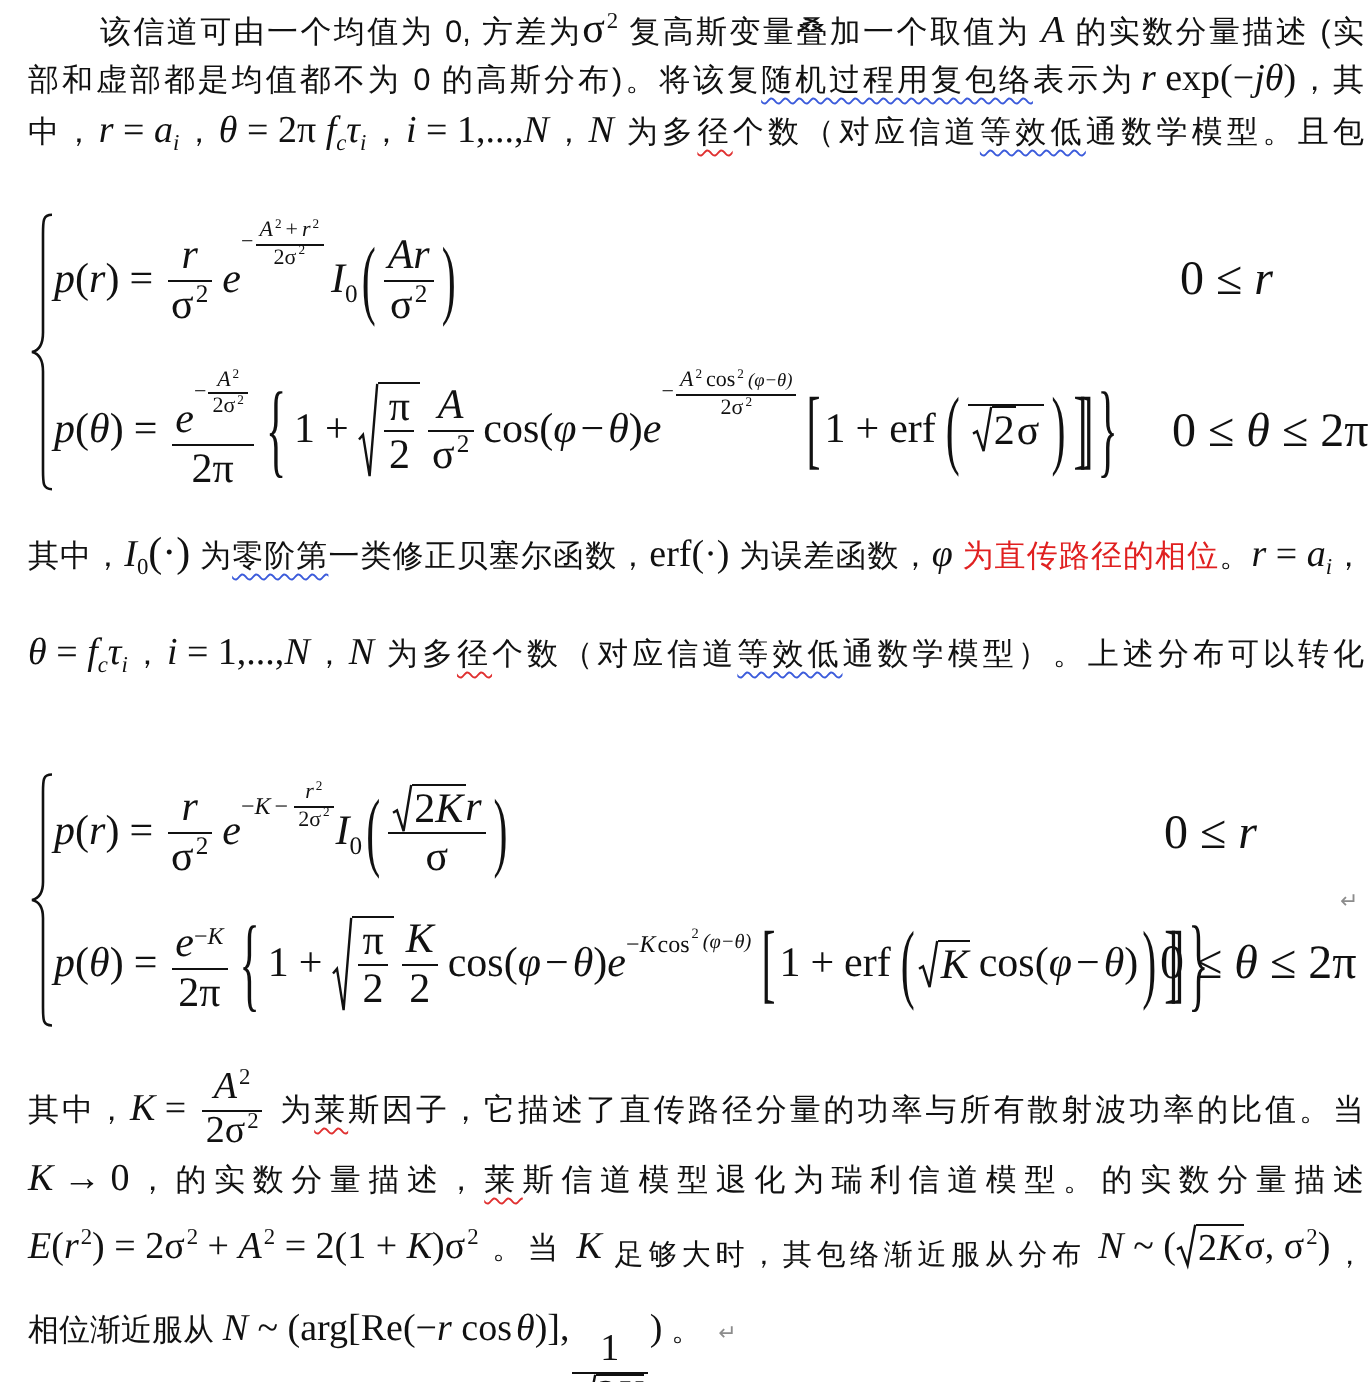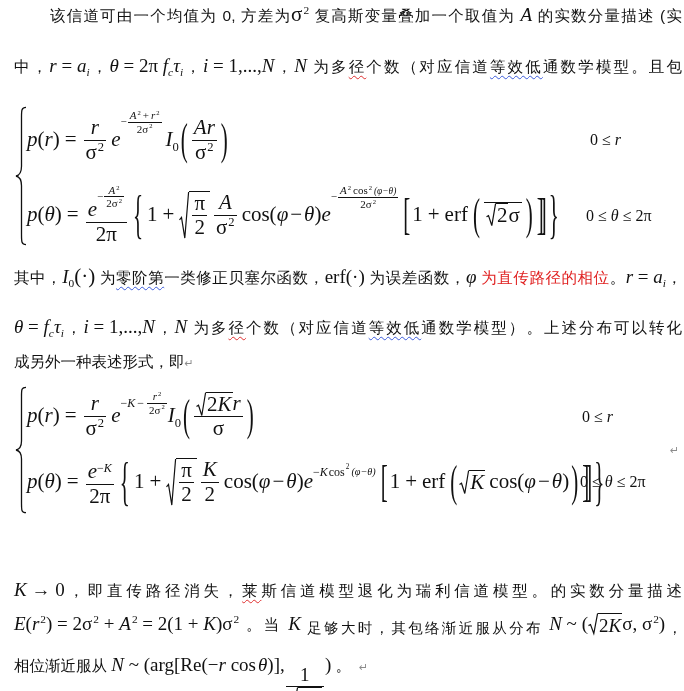--- a/index.html
+++ b/index.html
@@ -28,30 +28,31 @@
 .expo{display:inline-flex;align-items:center;font-size:11px;position:relative;line-height:1.05}
 .expo .frac{margin:0 1px}
 .expo .frac>.den{border-top-width:.8px}
 .big{display:inline-block;transform:scaleY(2.1);margin:0 2px;line-height:1}
 .big.xl{transform:scaleY(2.5);margin:0 4px}
 .sqrt{display:inline-flex;align-items:stretch}
 .sqrt.t{vertical-align:middle}
 .rad{width:10px;flex:none;fill:none;stroke:var(--ink);stroke-width:1.2;overflow:visible}
 .rbody{display:inline-flex;align-items:center;border-top:1.2px solid var(--ink);padding:0 1px}
 .brace{position:absolute;fill:none;stroke:var(--ink);stroke-width:1.3}
-.cond{position:absolute;font-family:"Liberation Serif","DejaVu Serif",serif;font-size:16px;line-height:24px;white-space:nowrap}
+.cond{position:absolute;font-family:"Liberation Serif","DejaVu Serif",serif;font-size:24px;line-height:24px;white-space:nowrap}
 .grp{white-space:nowrap}
 </style>
 </head>
 <body>
 
 <div class="page">
 
 <div class="line" style="top:2px;left:50px;width:632px"><span>该信道可由一个均值为 0, 方差为</span><span class="mg m"><span style="font-size:21px">σ</span><span class="sup">2</span></span><span> 复高斯变量叠加一个取值为 </span><span class="mg m i">A</span><span> 的实数分量描述 (实</span></div>
 
+<div class="line" style="top:28px"><span>部和虚部都是均值都不为 0 的高斯分布)。将该复</span><span class="wb">随机过程用复包络</span><span>表示为</span><span class="mg m" style="margin-left:3px"><span class="i">r</span><span> exp(−</span><span class="i">j</span><span class="i">θ</span><span>)</span></span><span>，其</span></div>
 
 <div class="line" style="top:54px"><span>中，</span><span class="mg m"><span class="i">r</span><span> = </span><span class="i">a</span><span class="sub i">i</span></span><span>，</span><span class="mg m"><span class="i">θ</span><span> = 2π </span><span class="i">f</span><span class="sub i">c</span><span class="i">τ</span><span class="sub i">i</span></span><span>，</span><span class="mg m"><span class="i">i</span><span> = 1,...,</span><span class="i">N</span></span><span>，</span><span class="mg m i">N</span><span> 为多</span><span class="wr">径</span><span>个数（对应信道</span><span class="wb">等效低</span><span>通数学模型。且包</span></div>
 
 
 <svg class="brace" viewBox="0 0 12 100" preserveAspectRatio="none" style="left:15px;top:106px;width:12px;height:140px">
       <path d="M11 1 C6.5 1 6.5 3 6.5 8 L6.5 43 C6.5 48 4 49.5 1 50 C4 50.5 6.5 52 6.5 57 L6.5 92 C6.5 97 6.5 99 11 99" vector-effect="non-scaling-stroke"></path>
     </svg>
 
 <div class="mrow" style="left:27px;top:112px;height:56px">
 <span class="grp"><span class="i">p</span><span>(</span><span class="i">r</span><span>)</span></span>
@@ -142,21 +143,20 @@
 <span class="big">)</span>
 <span class="big" style="letter-spacing:-4px">]]</span>
 <span class="big xl">}</span>
 </div>
 <div class="cond" style="left:586px;top:204px"><span>0 ≤ </span><span class="i">θ</span><span> ≤ 2π</span></div>
 
 <div class="line" style="top:264px"><span>其中，</span><span class="mg m"><span class="i">I</span><span class="sub">0</span><span style="font-size:21px">(·)</span></span><span> 为</span><span class="wb">零阶第</span><span>一类修正贝塞尔函数，</span><span class="mg m">erf(·)</span><span> 为误差函数，</span><span class="mg m i">φ</span><span class="red"> 为直传路径的相位</span><span>。</span><span class="mg m"><span class="i">r</span><span> = </span><span class="i">a</span><span class="sub i">i</span></span><span>，</span></div>
 
 <div class="line" style="top:315px"><span class="mg m"><span class="i">θ</span><span> = </span><span class="i">f</span><span class="sub i">c</span><span class="i">τ</span><span class="sub i">i</span></span><span>，</span><span class="mg m"><span class="i">i</span><span> = 1,...,</span><span class="i">N</span></span><span>，</span><span class="mg m i">N</span><span> 为多</span><span class="wr">径</span><span>个数（对应信道</span><span class="wb">等效低</span><span>通数学模型）。上述分布可以转化</span></div>
 
-<div class="line last" style="top:350px"><span>成另外一种表述形式，即</span><span class="ret">↵</span></div>
 
 <svg class="brace" viewBox="0 0 12 100" preserveAspectRatio="none" style="left:15px;top:386px;width:12px;height:128px">
       <path d="M11 1 C6.5 1 6.5 3 6.5 8 L6.5 43 C6.5 48 4 49.5 1 50 C4 50.5 6.5 52 6.5 57 L6.5 92 C6.5 97 6.5 99 11 99" vector-effect="non-scaling-stroke"></path>
     </svg>
 
 <div class="mrow" style="left:27px;top:390px;height:52px">
 <span class="grp"><span class="i">p</span><span>(</span><span class="i">r</span><span>)</span></span>
 <span class="op">=</span>
 <span class="frac">
         <span class="num"><span class="i">r</span></span>
@@ -247,22 +247,26 @@
         </span>
       </span>
 <span class="grp" style="margin-left:4px"><span>cos(</span><span class="i">φ</span><span class="ops">−</span><span class="i">θ</span><span>)</span></span>
 <span class="big">)</span>
 <span class="big" style="letter-spacing:-4px">]]</span>
 <span class="big xl">}</span>
 </div>
 <div class="cond" style="left:580px;top:470px"><span>0 ≤ </span><span class="i">θ</span><span> ≤ 2π</span></div>
 <span class="ret" style="position:absolute;left:670px;top:444px">↵</span>
 
-
-<div class="line" style="top:578px"><span class="mg m"><span class="i">K</span><span> → 0</span></span><span>，即直传路径消失，</span><span class="wr">莱</span><span>斯信道模型退化为瑞利信道模型。的实数分量描述</span></div>
+<div class="line" style="top:543px"><span>其中，</span><span class="mg m"><span class="i">K</span><span> = </span><span class="frac t">
+          <span class="num"><span class="i">A</span><span class="sup">2</span></span>
+          <span class="den"><span>2σ</span><span class="sup">2</span></span>
+        </span></span><span> 为</span><span class="wr">莱</span><span>斯因子，它描述了直传路径分量的功率与所有散射波功率的比值。当</span></div>
+
+<div class="line" style="top:578px"><span class="mg m"><span class="i">K</span><span> → 0</span></span><span>，的实数分量描述，</span><span class="wr">莱</span><span>斯信道模型退化为瑞利信道模型。的实数分量描述</span></div>
 
 <div class="line" style="top:612px"><span class="mg m"><span class="i">E</span><span>(</span><span class="i">r</span><span class="sup">2</span><span>) = 2σ</span><span class="sup">2</span><span> + </span><span class="i">A</span><span class="sup">2</span><span> = 2(1 + </span><span class="i">K</span><span>)σ</span><span class="sup">2</span></span><span> 。当 </span><span class="mg m i">K</span><span class="small-low"> 足够大时，其包络渐近服从分布 </span><span class="mg m"><span class="i">N</span><span> ~ (</span><span class="sqrt t">
           <svg class="rad" viewBox="0 0 10 30" preserveAspectRatio="none" style="height:21px">
             <path d="M0.5 18 L2.5 16.5 L5.8 29.4 L9.6 0.6" vector-effect="non-scaling-stroke"></path>
           </svg>
           <span class="rbody">
             <span>2</span>
             <span class="i">K</span>
           </span>
         </span><span>σ, σ</span><span class="sup">2</span><span>)</span></span><span class="small-low">，</span></div>

